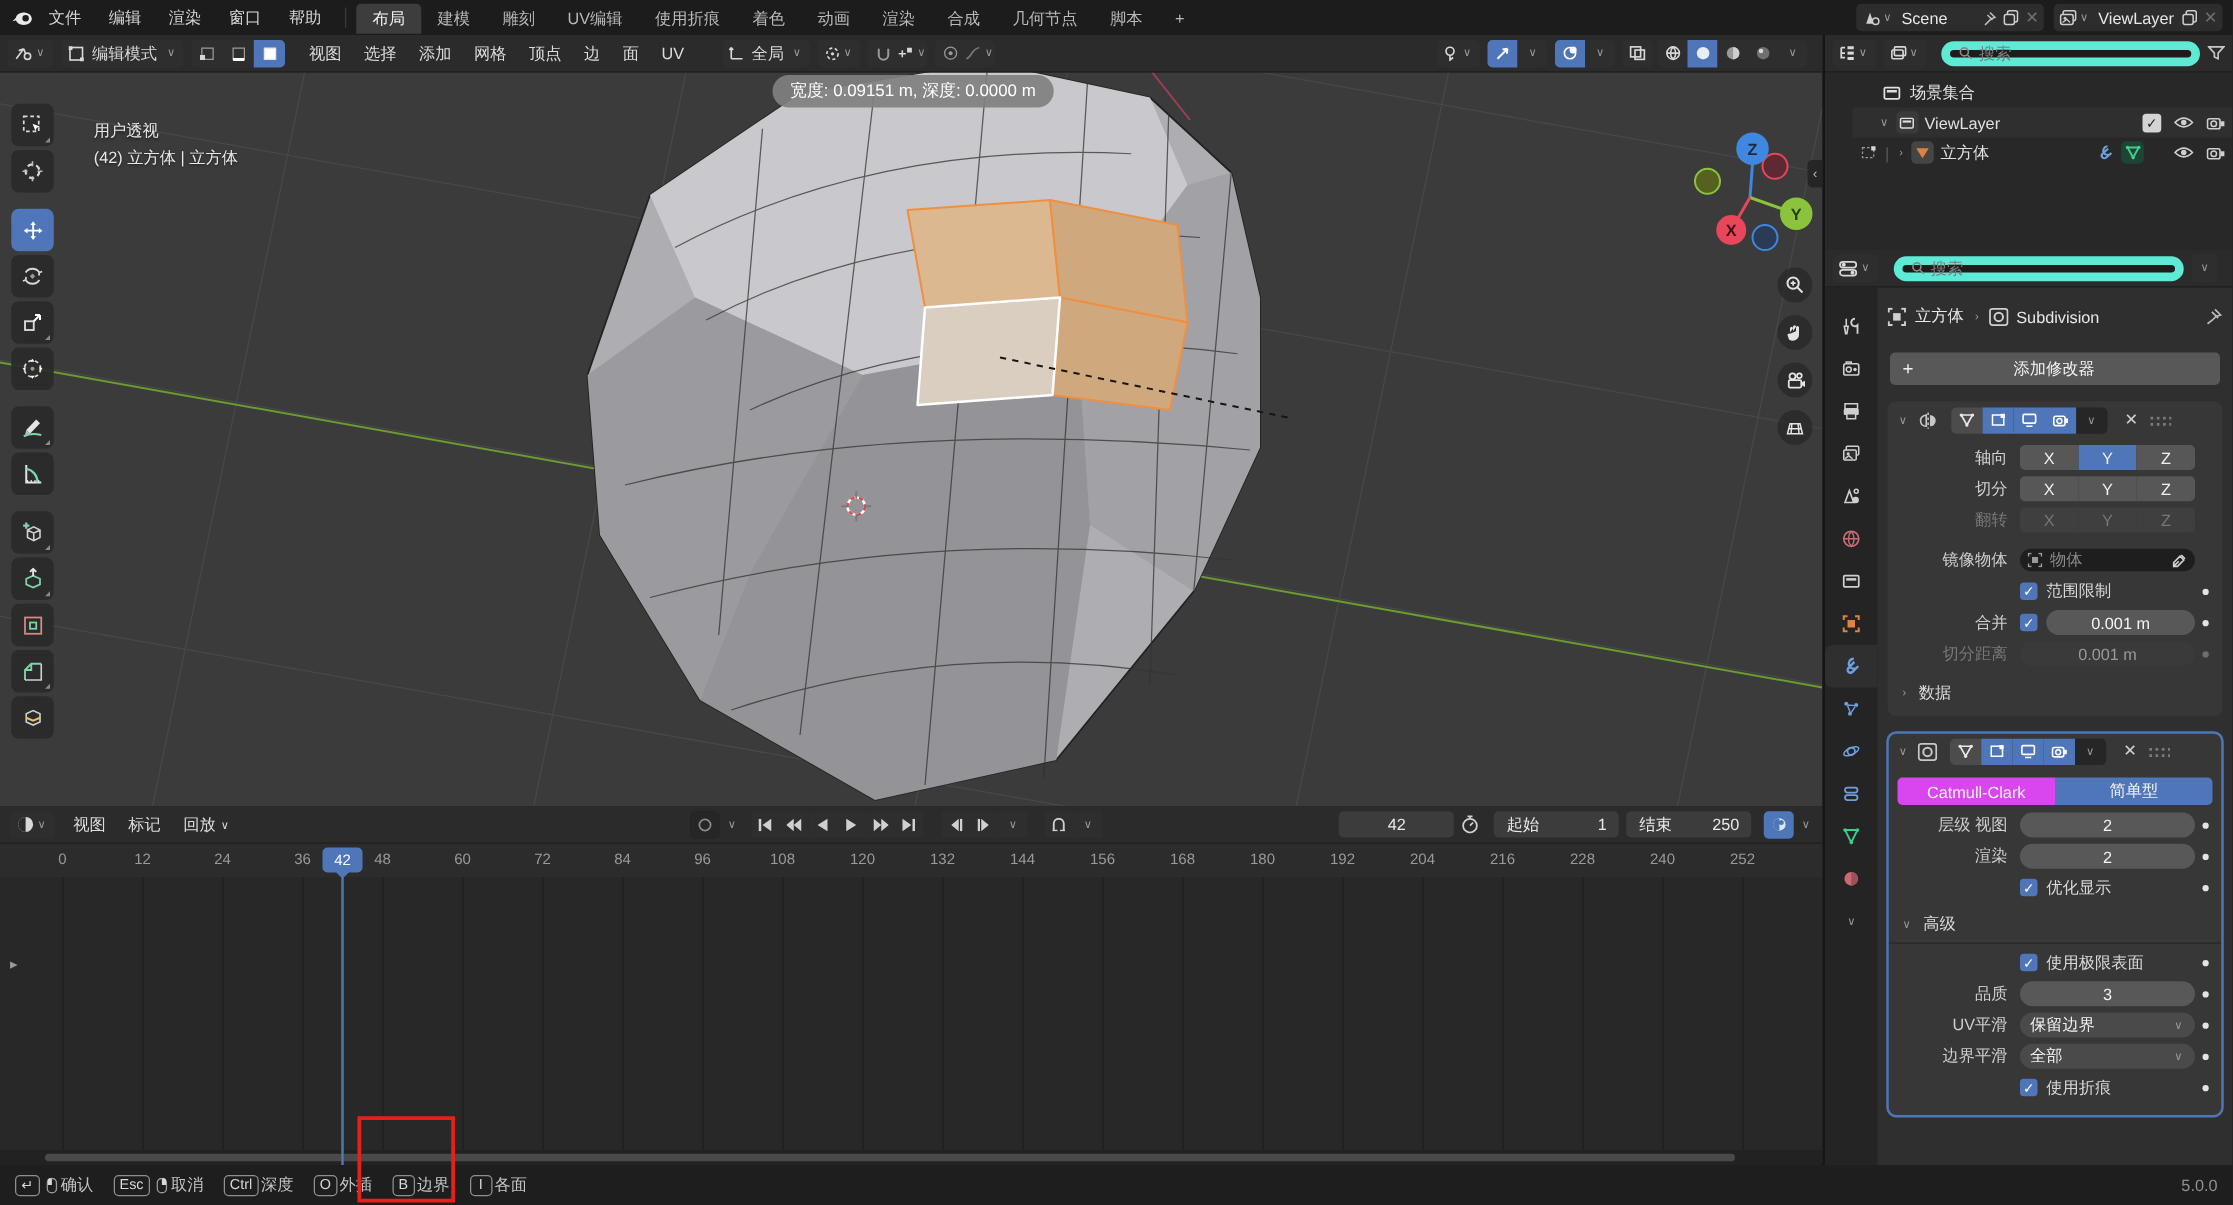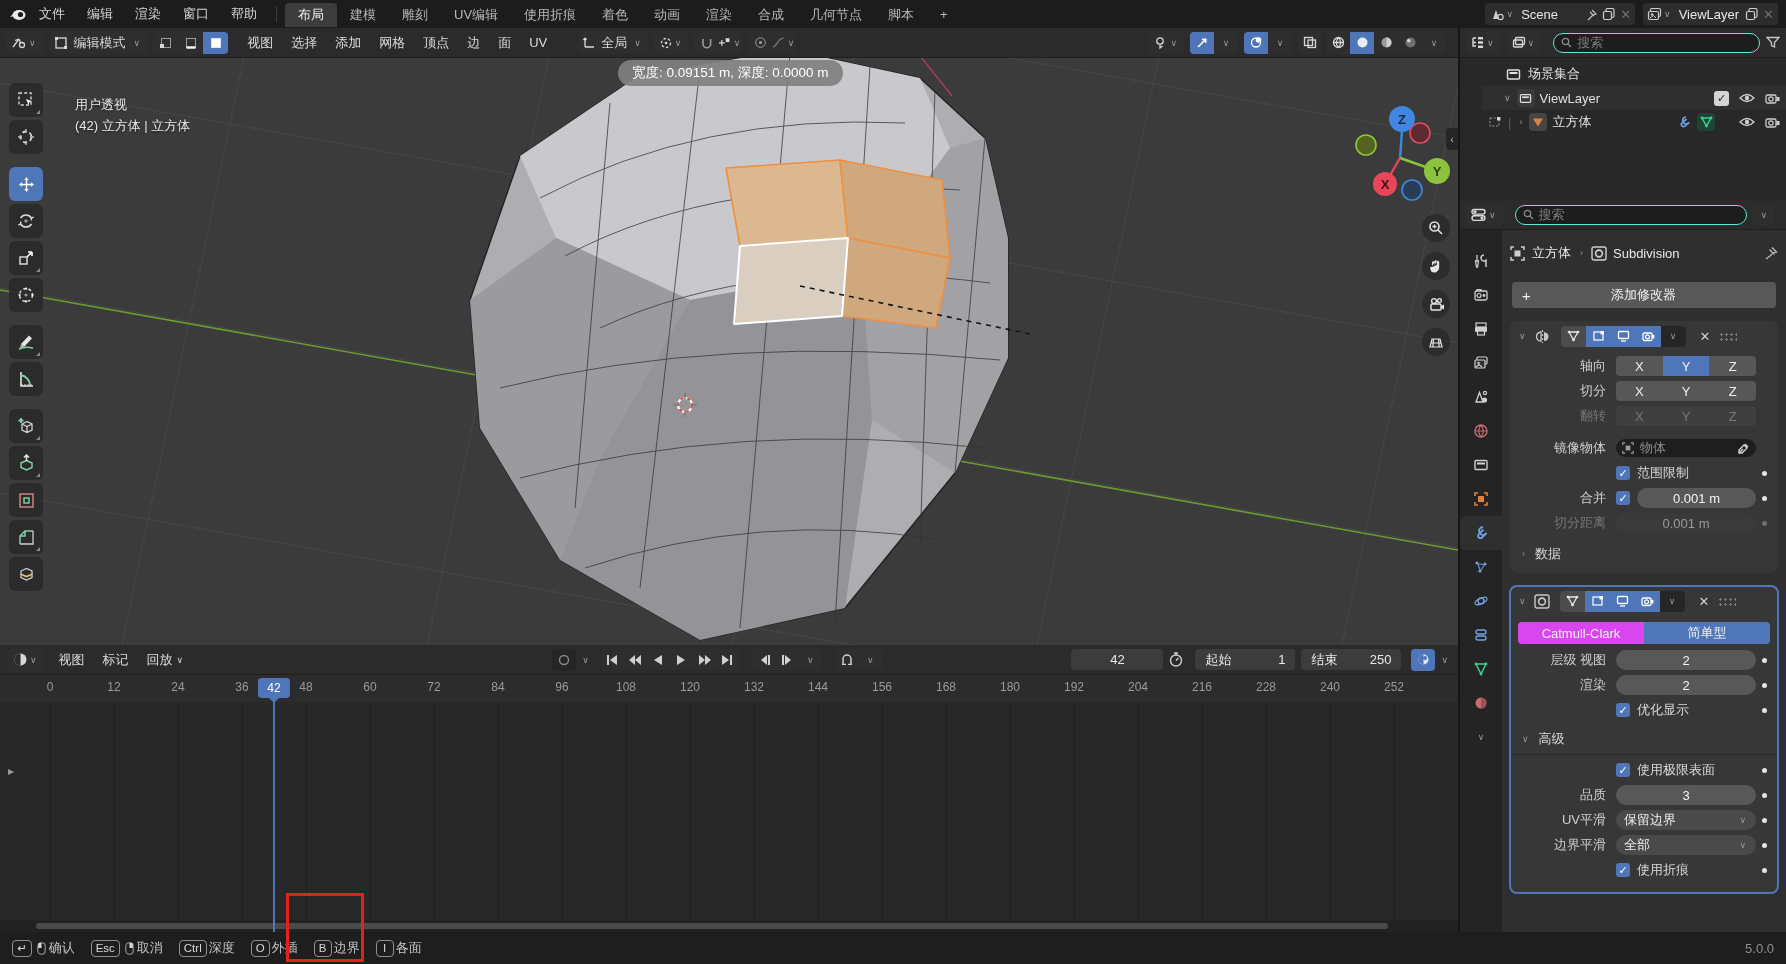--- a/index.html
+++ b/index.html
@@ -74,21 +74,21 @@
   #playhead-tag::after { content:""; position:absolute; top:19px; left:10px; border:6px solid transparent; border-top-color:#4f76b8; }
   #playhead-line { position:absolute; top:55px; bottom:0; width:2px; background:#4f76b8; z-index:4; }
   #tl-scroll { position:absolute; bottom:0; left:0; right:0; height:12px; background:#222; }
   #tl-scroll .thumb { position:absolute; left:36px; right:70px; top:3px; height:6px; border-radius:3px; background:#4a4a4a; }
   #ch-arrow { position:absolute; left:8px; top:62px; color:#9a9a9a; font-size:12px; }
 
   
   #rightcol { position:absolute; top:28px; left:1458px; width:328px; height:904px; background:#2f2f2f; border-left:2px solid #161616; }
   #outliner { position:absolute; top:0; left:0; right:0; height:172px; background:#282828; }
   .panel-header { height:30px; background:#2b2b2b; border-bottom:1px solid #1e1e1e; display:flex; align-items:center; padding:0 6px; }
-  .searchbox { flex:1; display:flex; align-items:center; background:#1d1d1d; border:1px solid #5eead4; border-radius:11px; height:20px; padding:0 7px; margin:0 6px; }
+  .searchbox { flex:1; display:flex; align-items:center; background:#1d1d1d; border:7px solid #5eead4; border-radius:11px; height:20px; padding:0 7px; margin:0 6px; }
   .searchbox .ph { color:#7e7e7e; margin-left:5px; }
   .ol-row { display:flex; align-items:center; height:24px; padding:0 6px; color:#e0e0e0;margin-left:22px; }
   .ol-row .grow { flex:1; }
   .chip { width:18px; height:18px; border-radius:4px; display:flex; align-items:center; justify-content:center; margin-right:5px; }
 
   #props { position:absolute; top:172px; bottom:0; left:0; right:0; background:#2f2f2f; }
   #props-body { position:absolute; top:30px; bottom:0; left:0; right:0; }
   #ptab-strip { position:absolute; top:0; bottom:0; left:0; width:42px; background:#242424; display:flex; flex-direction:column; align-items:center; padding-top:14px; }
   .ptab { width:42px; height:34px; display:flex; align-items:center; justify-content:center; }
   .ptab.active { background:#2f2f2f; border-radius:6px 0 0 6px; }

